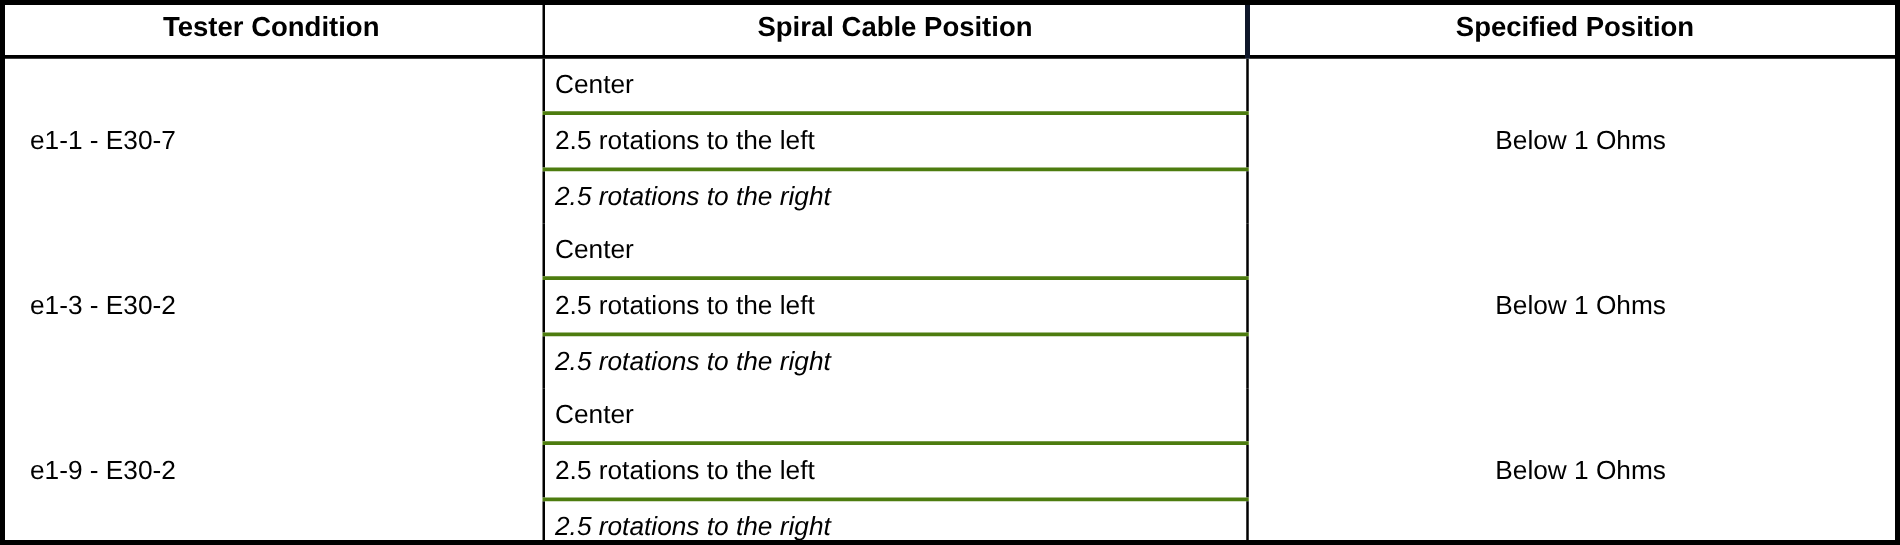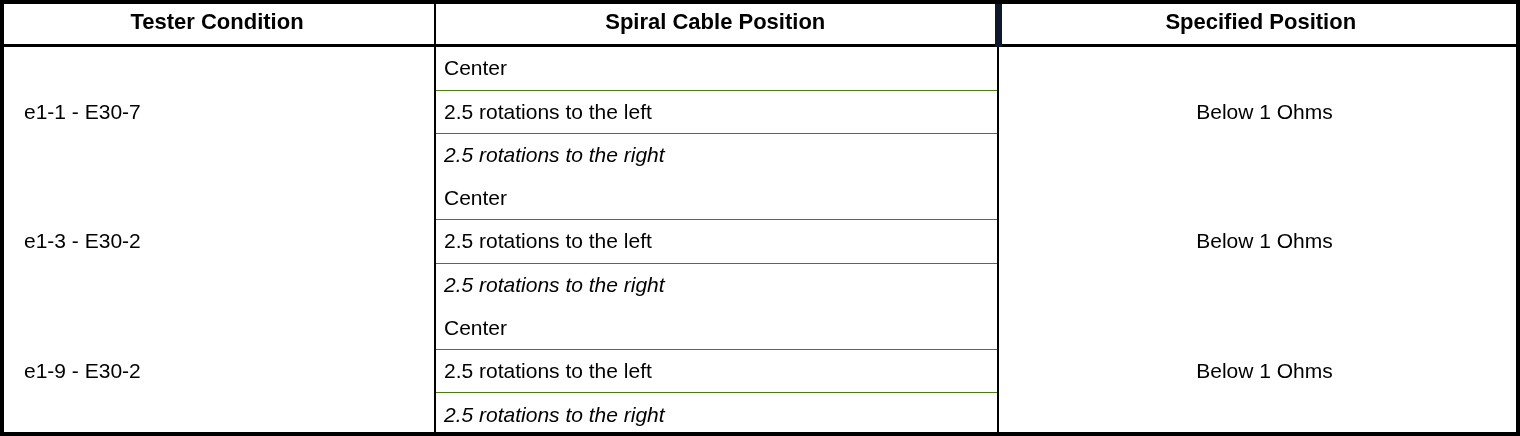--- a/index.html
+++ b/index.html
@@ -56,21 +56,21 @@
     padding: 0;
     border-bottom: 3px solid #000;
     background: #ffffff;
     letter-spacing: 0px;
     margin-top: 11px;
   }
   th.hdr.sep-r {
     border-right: 2px solid #000;
   }
   th.hdr.sep-r-thin {
-    border-right: 7px solid #0f172a;
+    border-right: 4px solid #0f172a;
   }
 
   
   td {
     padding: 0;
     vertical-align: middle;
     background: #ffffff;
   }
 
   td.tester {
@@ -80,21 +80,21 @@
     border-right: 2px solid #000;
     vertical-align: middle;
   }
 
   td.position {
     font-size: 21px;
     text-align: left;
     padding-left: 8px;
     height: 42px;
     border-right: 2px solid #000;
-    border-bottom: 1px solid #4d7c0f;
+    border-bottom: 3px solid #4d7c0f;
     vertical-align: middle;
   }
   td.position.last-in-group {
     border-bottom: 0;
     font-style: italic;
   }
 
   td.spec {
     font-size: 21px;
     text-align: center;

